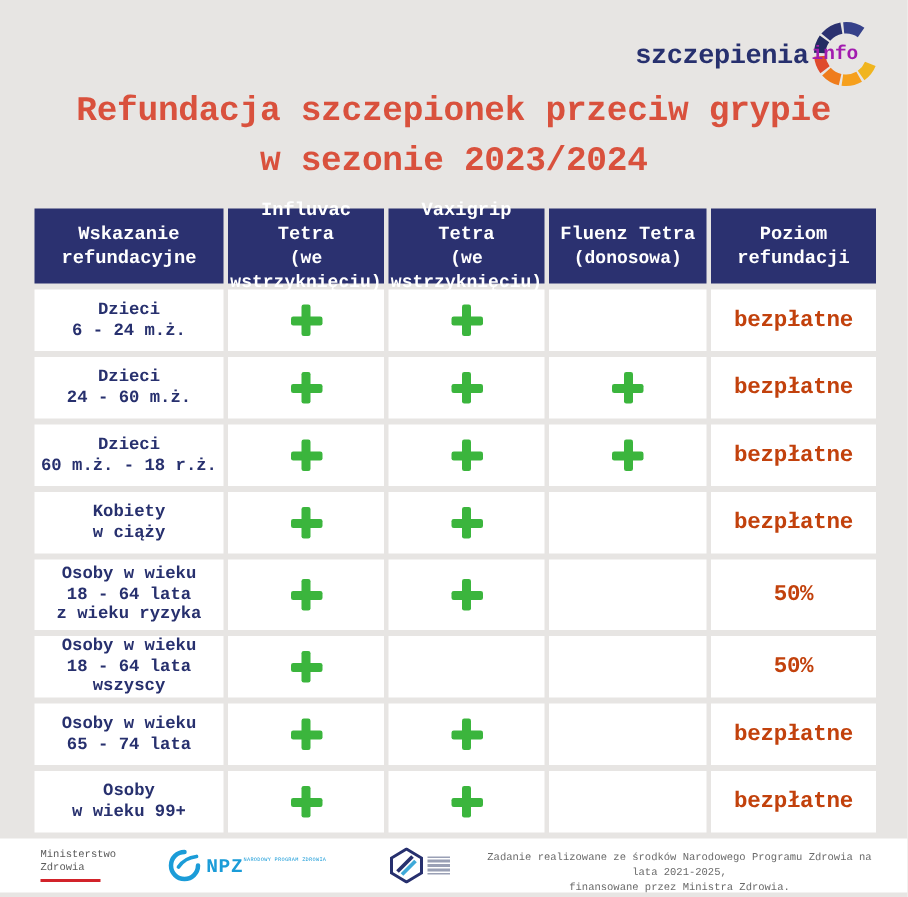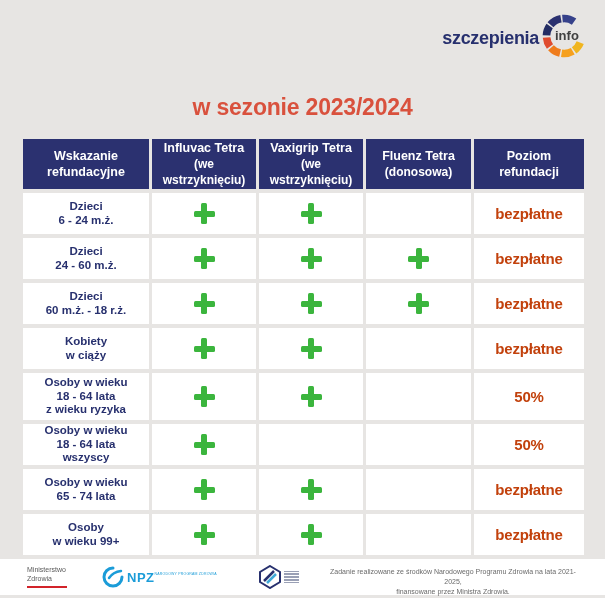--- a/index.html
+++ b/index.html
@@ -1,37 +1,37 @@
 <!DOCTYPE html>
 <html><head>
 <meta charset="utf-8">
 <style>
   html,body{margin:0;padding:0;}
   .page{
     position:relative;
     width:605px;height:598px;
     background:#e7e5e3;
-    font-family:Liberation Sans, sans-serif;
+    font-family:Liberation Mono, monospace;
     overflow:hidden;
   }
   
   .logo{
     position:absolute;top:13px;right:18px;
     display:flex;align-items:center;
   }
   .logo-brand{
     font-size:18px;font-weight:bold;color:#27306e;
     letter-spacing:-0.3px;margin-right:2px;
     position:relative;top:2px;
   }
   .logo-ring{position:relative;width:46px;height:46px;display:inline-block;}
   .logo-ring svg{position:absolute;left:0;top:0;}
   .logo-info{
-    position:absolute;left:14px;top:15px;
-    font-size:13px;font-weight:bold;color:#404040;
+    position:absolute;left:0;top:15px;
+    font-size:13px;font-weight:bold;color:#a21caf;
   }
   
   .title{
     position:absolute;left:0;top:58px;width:605px;
     text-align:center;
     font-size:23px;font-weight:bold;color:#d9513d;
     line-height:1.42;margin:0;letter-spacing:-0.2px;
   }
   
   .table{
@@ -97,21 +97,21 @@
         <path d="M 5.1 22.4 A 16 16 0 0 0 8.2 30.6" fill="none" stroke="#df4b2e" stroke-width="7"></path>
         <path d="M 9.1 31.7 A 16 16 0 0 0 17.4 36.6" fill="none" stroke="#ef7c1c" stroke-width="7"></path>
         <path d="M 18.8 36.8 A 16 16 0 0 0 29.0 34.9" fill="none" stroke="#f6a01d" stroke-width="7"></path>
         <path d="M 30.2 34.1 A 16 16 0 0 0 35.8 27.0" fill="none" stroke="#f0b51f" stroke-width="7"></path>
       </svg>
       <span class="logo-info">info</span>
     </span>
   </div>
 
   <h1 class="title">
-    <br>
+    <span>Refundacja szczepionek przeciw grypie</span><br>
     <span>w sezonie 2023/2024</span>
   </h1>
 
   <div class="table" id="refund-table">
       <div class="cell head">
         <div class="h-line">Wskazanie</div>
         <div class="h-line">refundacyjne</div>
       </div>
       <div class="cell head">
         <div class="h-line">Influvac Tetra</div>

